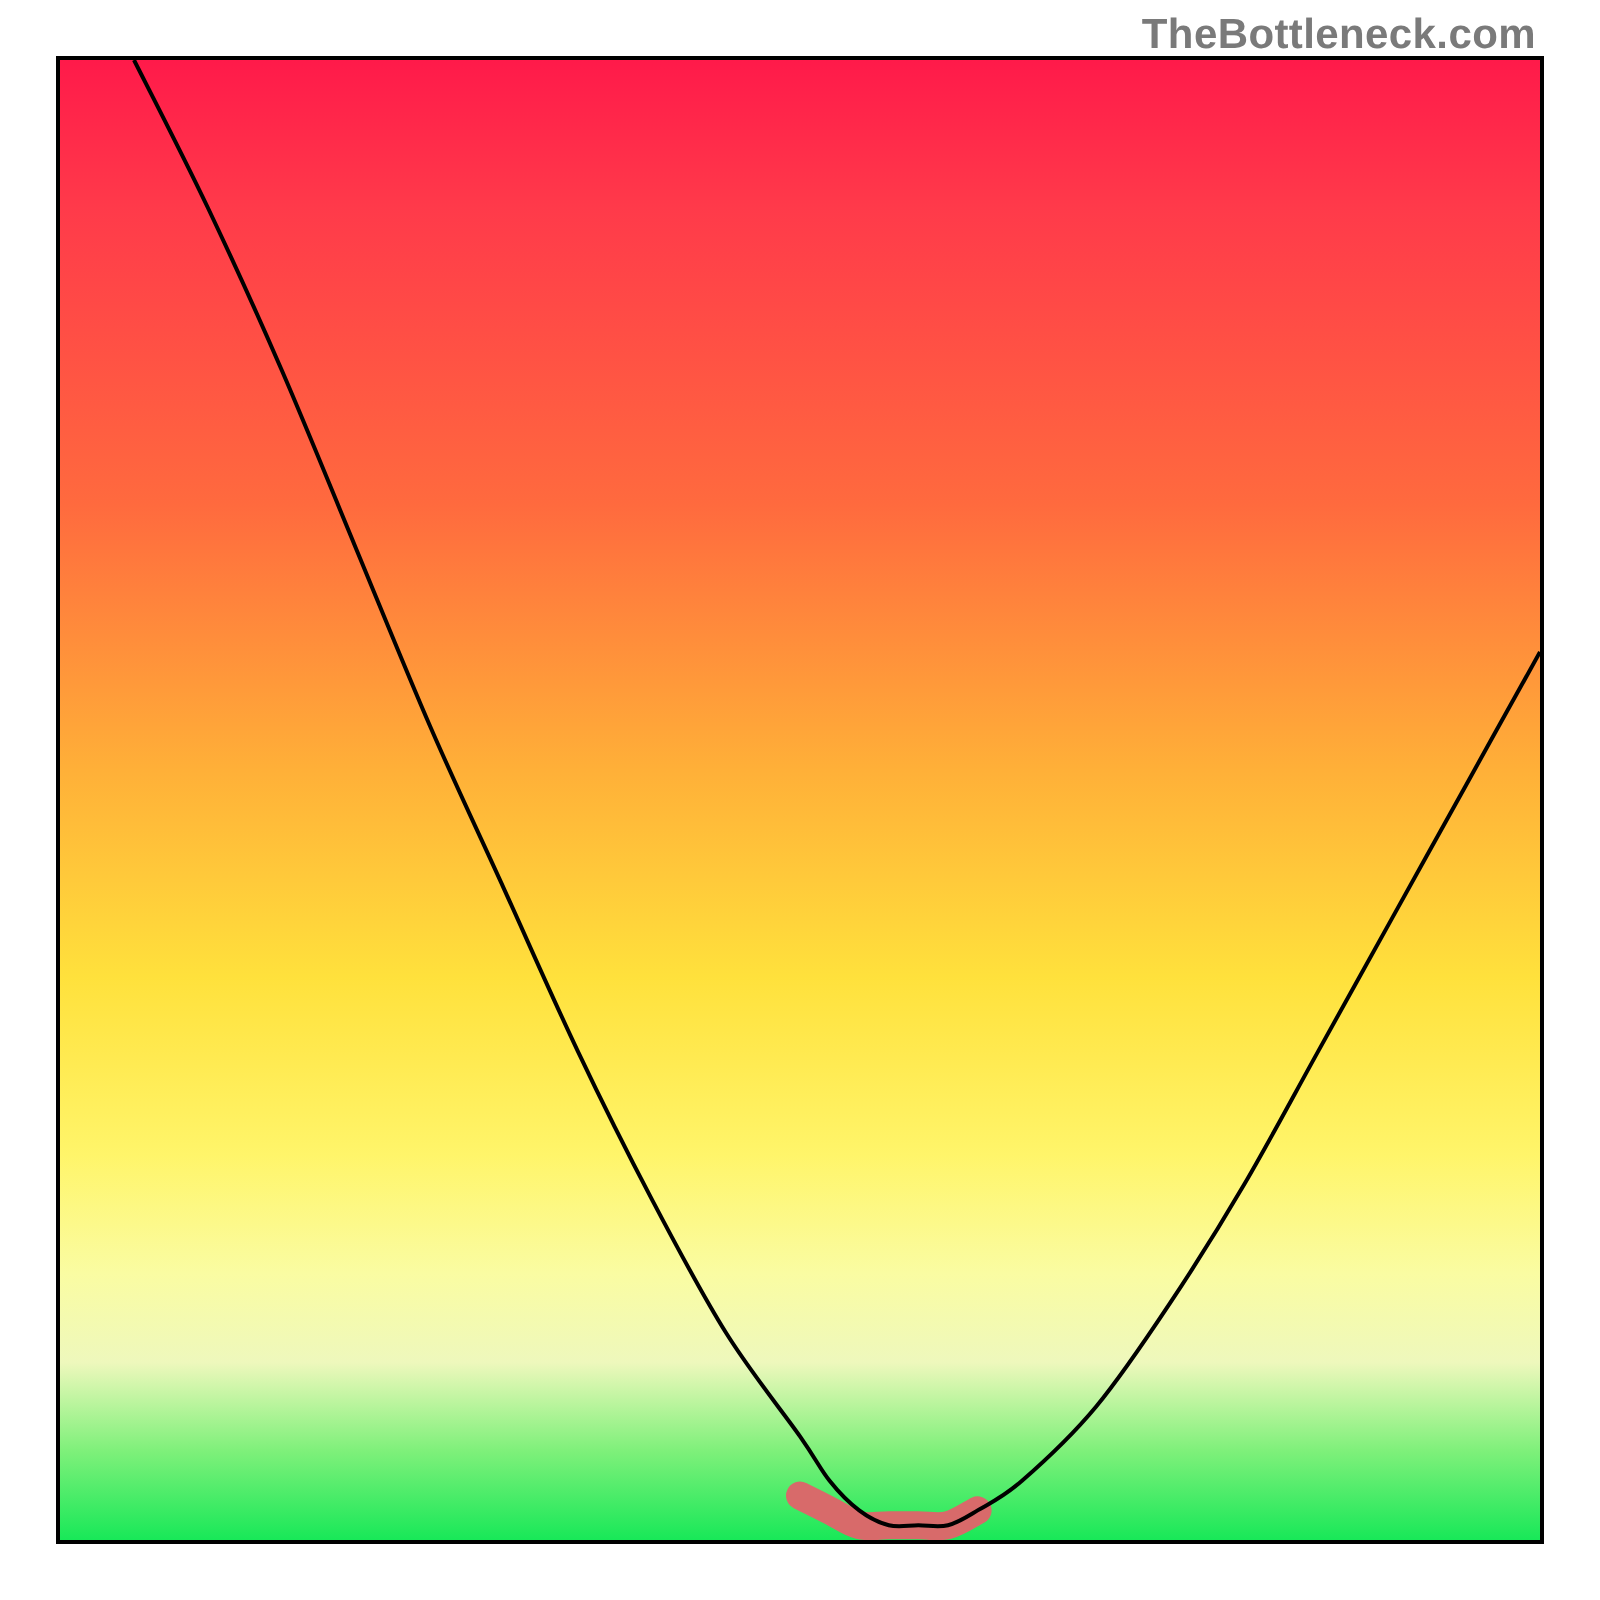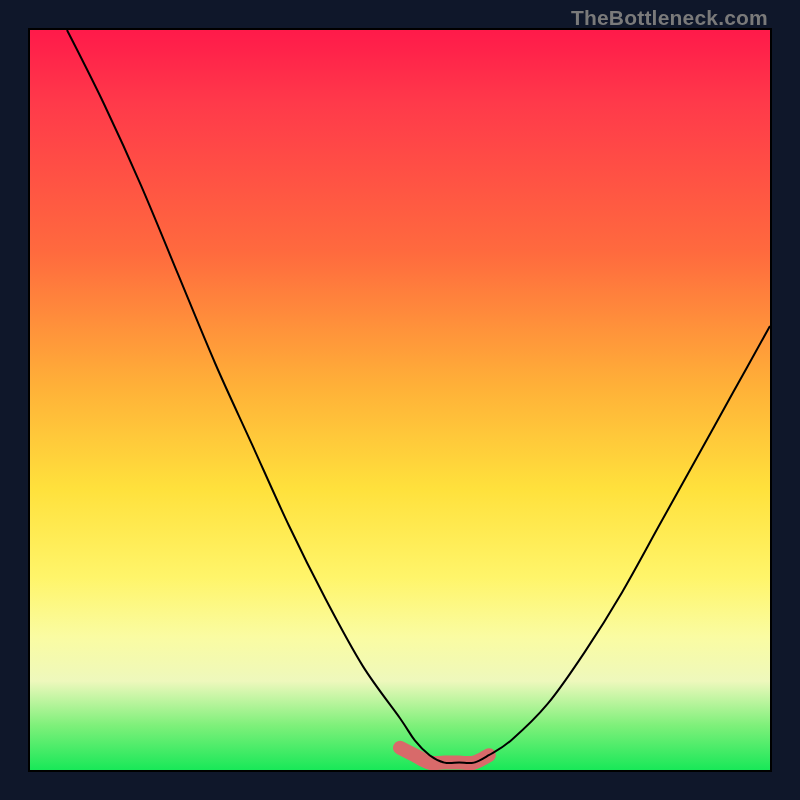--- a/index.html
+++ b/index.html
@@ -10,21 +10,21 @@
     background: #000;
     overflow: hidden;
     font-family: Arial, Helvetica, sans-serif;
   }
   .frame {
     position: absolute;
     left: 0;
     top: 0;
     width: 800px;
     height: 800px;
-    background: #0f172a;
+    background: #ffffff;
   }
   .plot {
     position: absolute;
     left: 28px;
     top: 28px;
     width: 744px;
     height: 744px;
     
     background: linear-gradient(to bottom,
       #ff1a4a 0%,

